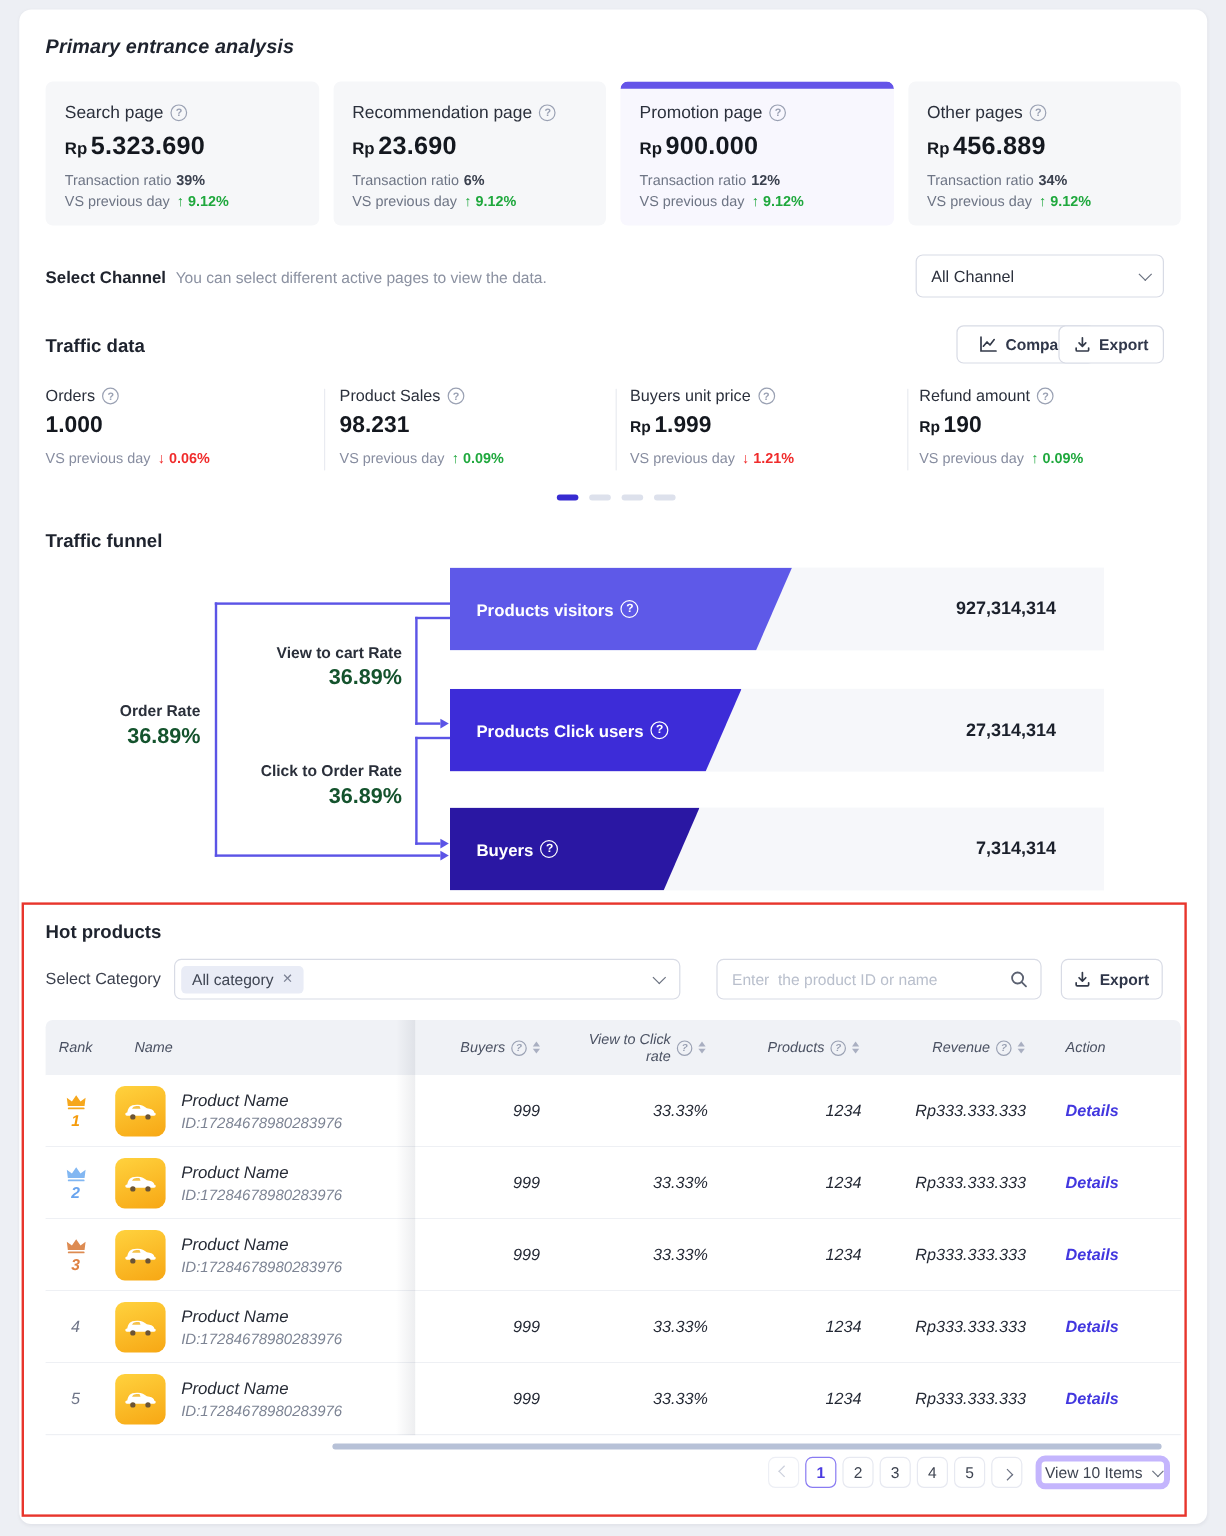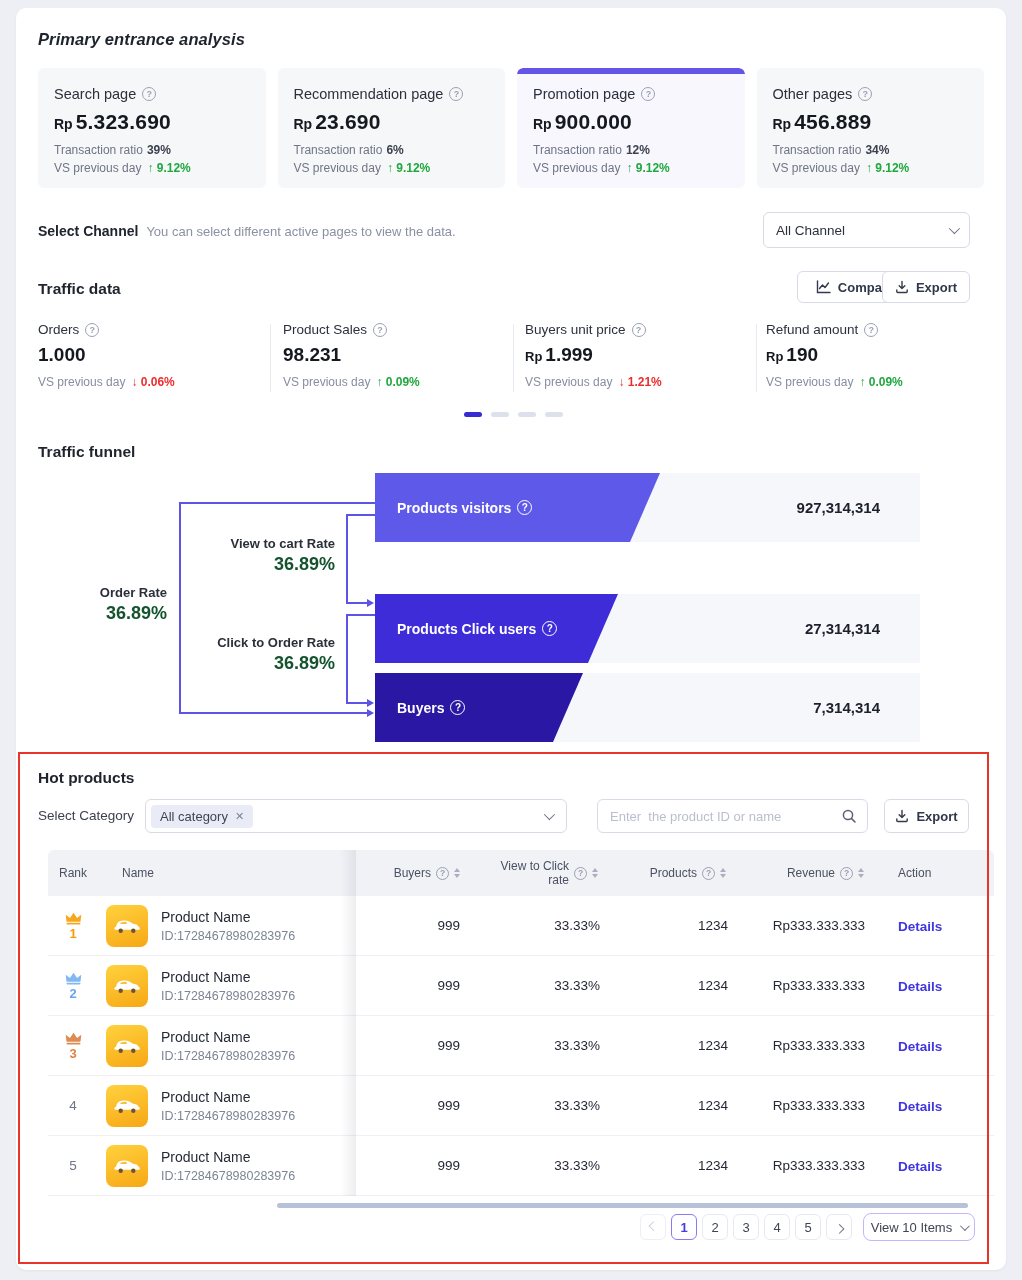--- a/index.html
+++ b/index.html
@@ -76,21 +76,21 @@
   .cat-select { left:129px; top:791px; width:422px; height:34px; padding:0 14px 0 5px; }
   .chip { display:inline-flex; align-items:center; gap:7px; background:#e9ecf6; border-radius:4px; padding:4px 9px; font-size:13px; color:#3f4553; }
   .chip-x { color:#7c8294; font-size:11px; line-height:1; cursor:pointer; }
   .chip-x::before { content:"✕"; }
   .search { left:581px; top:791px; width:271px; height:34px; display:flex; align-items:center; border:1px solid #d8dbe5; border-radius:6px; background:#fff; padding:0 10px 0 12px; }
   .search input { flex:1; border:none; outline:none; font-size:13px; color:#3c414e; font-family:"Liberation Sans",sans-serif; background:transparent; }
   .search input::placeholder { color:#b9bfcc; }
   .btn-export2 { left:868px; top:791px; width:85px; height:34px; }
 
   
-  .tbl { left:32px; top:842px; width:946px; }
+  .tbl { left:22px; top:842px; width:946px;font-style:italic; }
   .trow { display:grid; grid-template-columns:50px 242px 126px 138px 128px 138px 124px; align-items:center; }
   .thead { height:46px; background:#f0f2f6; border-radius:6px 6px 0 0; font-size:12px; color:#4a5162; font-weight:500; }
   .th { display:flex; align-items:center; }
   .th .help { width:13px; height:13px; font-size:8.5px; border-width:1.1px; margin-left:5px; }
   .th-right { justify-content:flex-end; padding-right:6px; }
   .th-wrap { max-width:80px; text-align:right; line-height:1.2; }
   .sort { display:inline-flex; flex-direction:column; gap:2px; margin-left:5px; cursor:pointer; }
   .sort i { width:0; height:0; border-left:3.5px solid transparent; border-right:3.5px solid transparent; display:block; }
   .sort .s-up { border-bottom:4px solid #a9afc1; }
   .sort .s-dn { border-top:4px solid #a9afc1; }
@@ -115,21 +115,21 @@
 
   
   .pager { left:624px; top:1205px; display:flex; align-items:center; gap:5px; }
   .pg { width:26px; height:26px; border:1px solid #e7e9f1; border-radius:6px; background:#fff; display:flex; align-items:center; justify-content:center; font-size:13px; color:#3f4552; cursor:pointer; }
   .pg.active { border-color:#897bf2; color:#4a3ae0; font-weight:700; }
   .pg .c { width:7px; height:7px; border-right:1.6px solid #6a7080; border-bottom:1.6px solid #6a7080; }
   .pg .c.left { transform:rotate(135deg) translate(-1px,1px); }
   .pg .c.right { transform:rotate(-45deg) translate(-1px,1px); }
   .pg.disabled { border-color:#edeff5; cursor:default; }
   .pg.disabled .c { border-color:#ccd0dc; }
-  .viewsel { margin-left:6px; width:112px; height:28px; border:1px solid #c4b5fd; border-radius:8px; background:#fff; display:flex; align-items:center; justify-content:center; gap:8px; font-size:13px; color:#3f4552; cursor:pointer; }
+  .viewsel { margin-left:6px; width:112px; height:28px; border:5px solid #c4b5fd; border-radius:8px; background:#fff; display:flex; align-items:center; justify-content:center; gap:8px; font-size:13px; color:#3f4552; cursor:pointer; }
   .viewsel .chev { width:7px; height:7px; }
 </style>
 </head>
 <body>
 
 <div class="card">
 
   <div class="abs h1" style="left:22px; top:22px;">Primary entrance analysis</div>
 
   <div class="abs cards">
@@ -267,21 +267,21 @@
 
   <div class="abs h2 funnel-title">Traffic funnel</div>
 
   <div class="track" style="top:465px;">
     <div class="fbar" style="width:285px; background:#5E59E8; clip-path:polygon(0 0,285px 0,255px 69px,0 69px);">
       <span>Products visitors</span>
         <span class="help white"></span>
     </div>
     <div class="fval">927,314,314</div>
   </div>
-  <div class="track" style="top:586px;">
+  <div class="track" style="top:566px;">
     <div class="fbar" style="width:243px; background:#3D2CD8; clip-path:polygon(0 0,243px 0,213px 69px,0 69px);">
       <span>Products Click users</span>
         <span class="help white"></span>
     </div>
     <div class="fval">27,314,314</div>
   </div>
   <div class="track" style="top:665px;">
     <div class="fbar" style="width:208px; background:#2A17A3; clip-path:polygon(0 0,208px 0,178px 69px,0 69px);">
       <span>Buyers</span>
         <span class="help white"></span>

